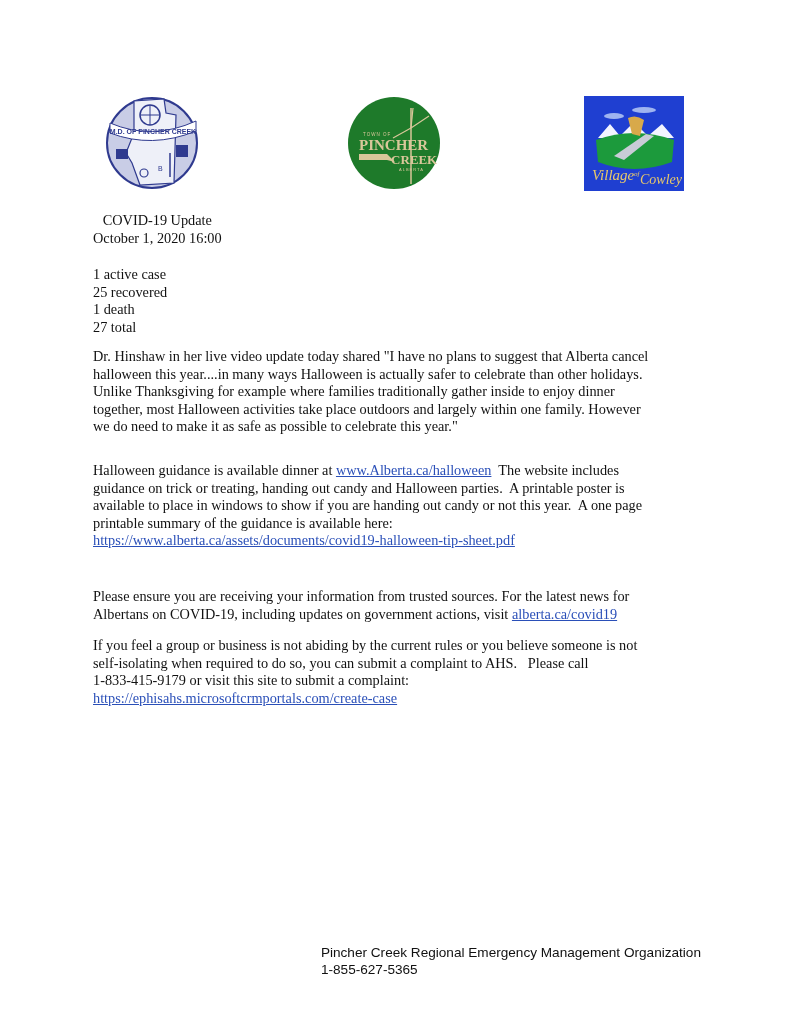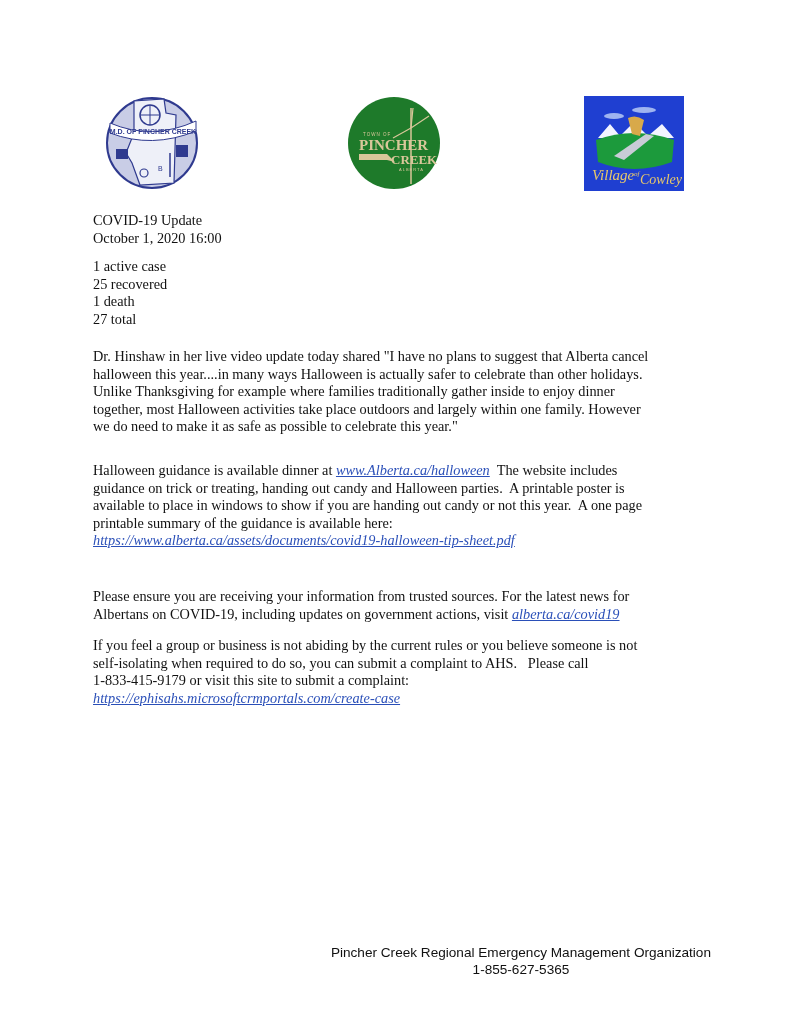--- a/index.html
+++ b/index.html
@@ -3,28 +3,28 @@
 <meta charset="utf-8">
 <style>
   html, body { margin: 0; padding: 0; background: #ffffff; }
   body { width: 791px; height: 1024px; position: relative; overflow: hidden; font-family: "Liberation Serif", serif; color: #111; }
   .logo { position: absolute; }
   #logo-md { left: 104px; top: 93px; width: 96px; height: 98px; }
   #logo-town { left: 347px; top: 96px; width: 94px; height: 94px; }
   #logo-village { left: 584px; top: 96px; width: 122px; height: 95px; }
   .text { position: absolute; left: 93px; font-size: 14.3px; line-height: 17.6px; white-space: nowrap; }
   .text p { margin: 0; }
-  a { color: #2a4fb8; text-decoration: underline; font-style: italic; }
-  #heading { top: 212px; }
-  #stats { top: 258px; }
+  a { color: #2a4fb8; text-decoration: underline; }
+  #heading { top: 212px; text-align: center; }
+  #stats { top: 266px; }
   #para1 { top: 348px; }
   #para2 { top: 462px; }
   #para3 { top: 588px; }
   #para4 { top: 637px; }
-  #footer { position: absolute; right: 80px; top: 944px; text-align: center; font-family: "Liberation Sans", sans-serif; font-size: 13.6px; line-height: 17px; color: #111; }
+  #footer { position: absolute; right: 90px; top: 944px; text-align: left; font-family: "Liberation Sans", sans-serif; font-size: 13.6px; line-height: 17px; color: #111; }
 </style>
 </head>
 <body>
 
 <div class="logo" id="logo-md">
   <svg width="96" height="98" viewBox="0 0 96 98">
     <circle cx="48" cy="50" r="45" fill="#c9cde6" stroke="#2f3a8f" stroke-width="2"></circle>
     <path d="M30 8 L60 6 L62 20 L72 22 L70 90 L36 92 L28 70 L22 60 L30 40 Z" fill="#eef0f8" stroke="#2f3a8f" stroke-width="1.2"></path>
     <circle cx="46" cy="22" r="10" fill="none" stroke="#2f3a8f" stroke-width="1.5"></circle>
     <line x1="46" y1="12" x2="46" y2="32" stroke="#2f3a8f" stroke-width="1"></line>

